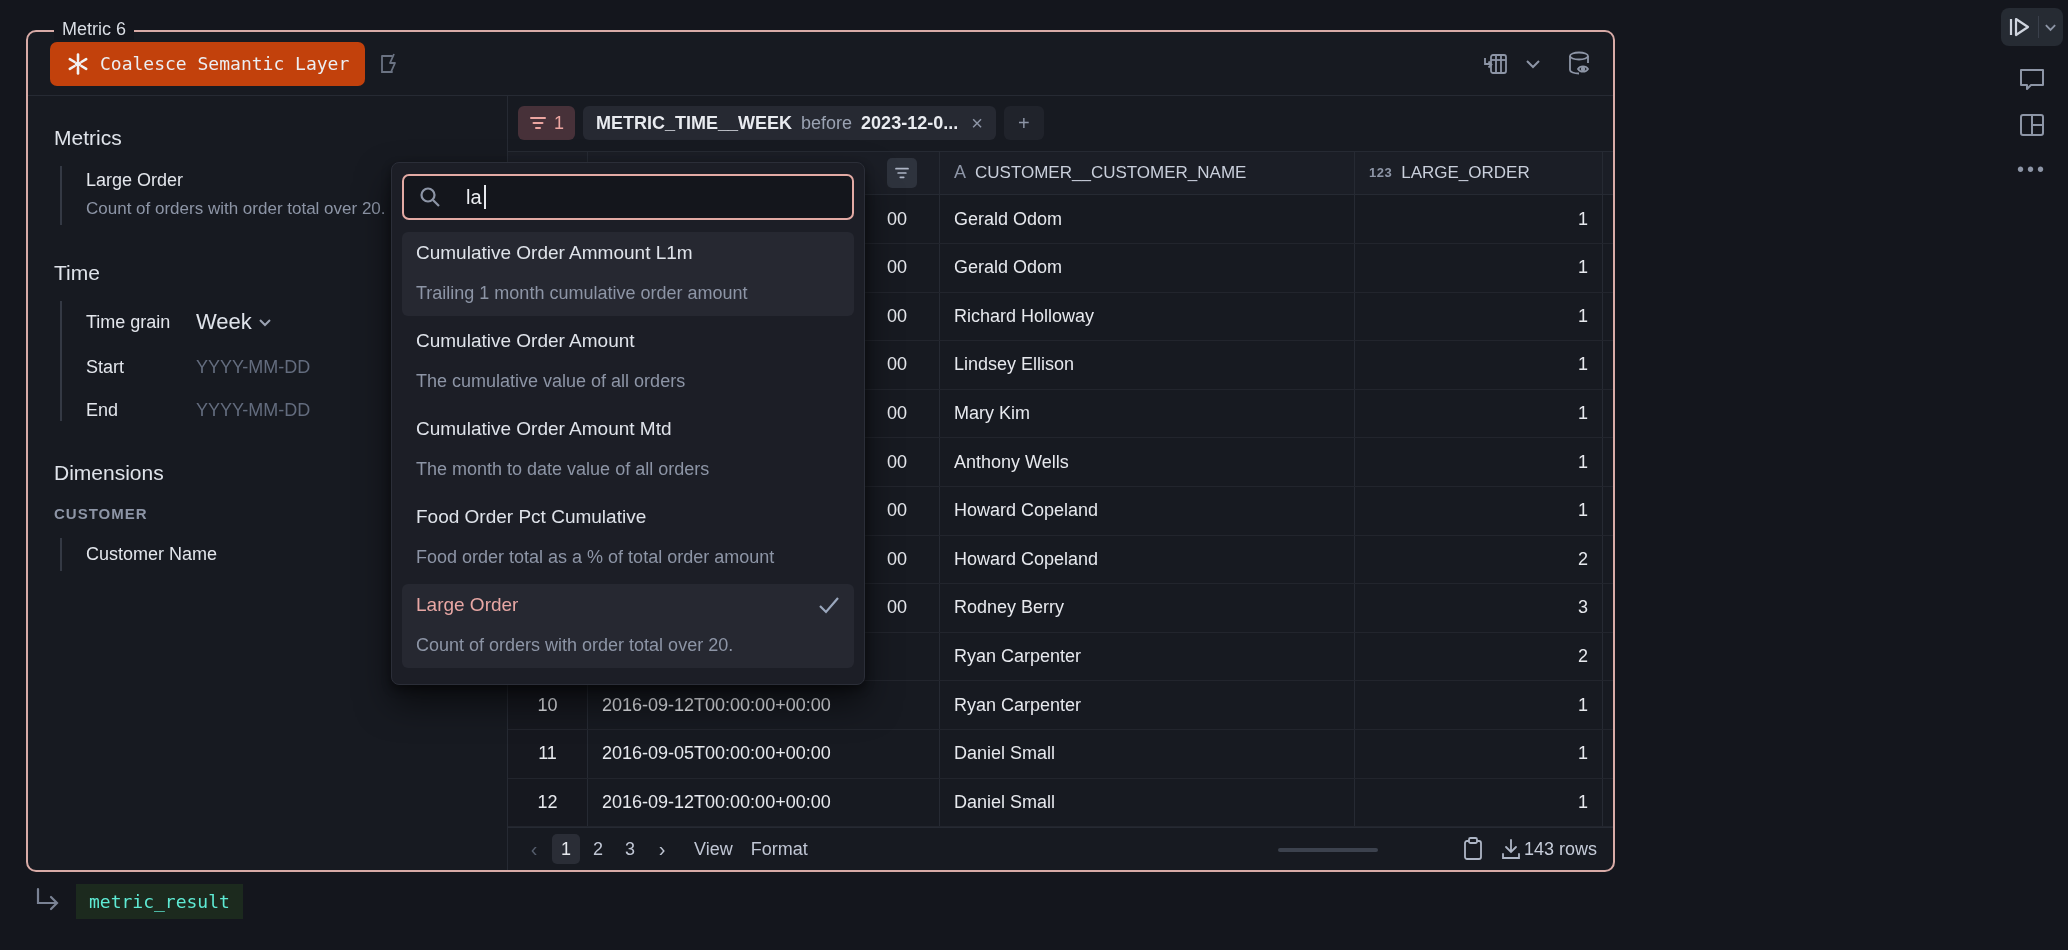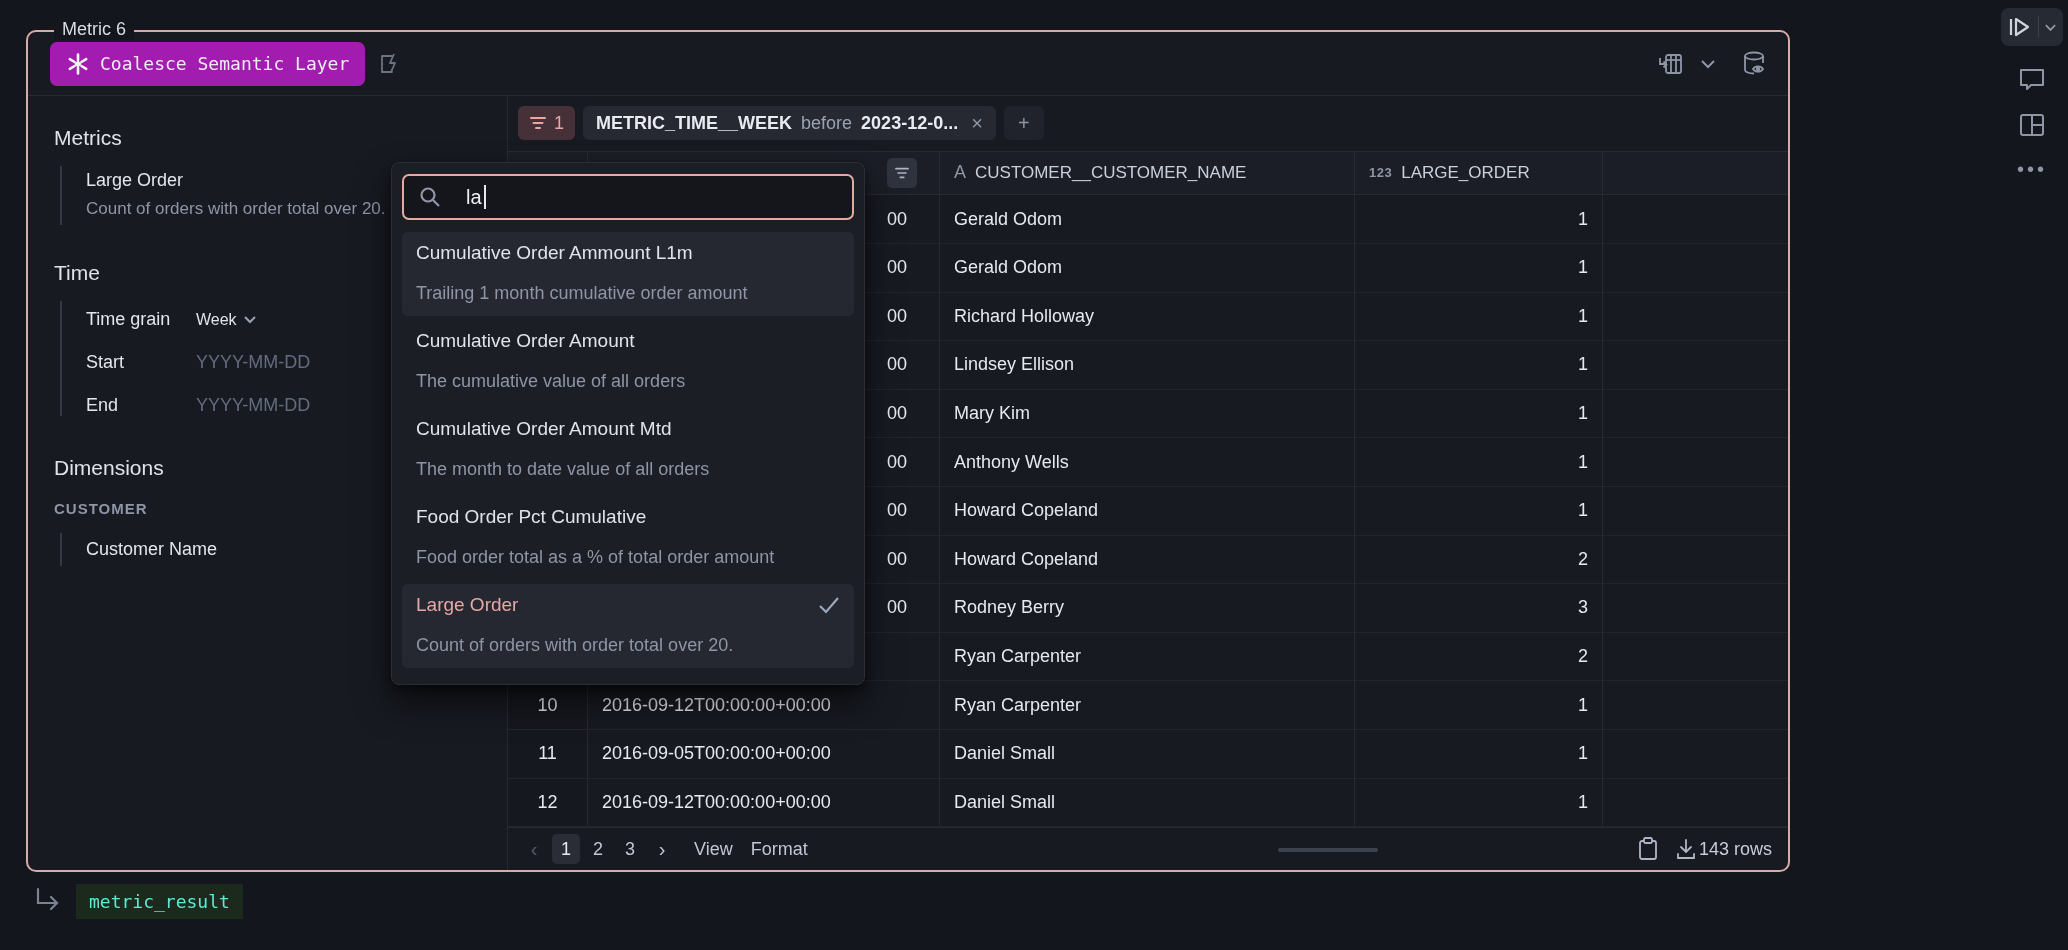--- a/index.html
+++ b/index.html
@@ -1,28 +1,28 @@
 <!DOCTYPE html>
 <html><head>
 <meta charset="utf-8">
 <style>
   * { margin:0; padding:0; box-sizing:border-box; }
   html,body { width:2068px; height:950px; background:#14161d; font-family:"Liberation Sans", sans-serif; color:#e7e9ee; overflow:hidden; }
   svg { display:block; }
 
   
-  .card { position:absolute; left:26px; top:30px; width:1764px; height:842px;
+  .card { position:absolute; left:26px; top:30px; width:1589px; height:842px;
           border:2px solid #d8aba7; border-radius:10px; background:#171a21; }
   .legend { position:absolute; top:-13px; left:26px; background:#14161d; padding:0 8px;
             font-size:18px; color:#d9dde4; }
 
   
   .card-header { position:absolute; left:0; top:0; right:0; height:64px; display:flex; align-items:center;
                  border-bottom:1px solid #262a33; padding:0 18px 0 22px; }
-  .source-pill { display:flex; align-items:center; gap:10px; background:#a21caf; border-radius:7px;
+  .source-pill { display:flex; align-items:center; gap:10px; background:#c2410c; border-radius:7px;
                  height:44px; padding:0 16px; }
   .source-pill .txt { font-family:"DejaVu Sans Mono", monospace; font-size:18px; color:#eceef2; }
   .hdr-spacer { flex:1; }
   .hdr-icons { display:flex; align-items:center; gap:14px; color:#8d95a6; }
 
   
   .right-bar { position:absolute; left:2000px; top:8px; width:64px; display:flex; flex-direction:column; align-items:center; gap:20px; }
   .run-group { display:flex; align-items:center; background:#262b33; border-radius:8px; height:38px; padding:0 6px; }
   .run-group .sep { width:1px; height:22px; background:#3a404b; margin:0 5px; }
 
@@ -30,21 +30,21 @@
   .left-panel { position:absolute; left:0; top:64px; width:479px; bottom:0; padding:30px 0 0 26px; }
   .panel-h { font-size:21px; color:#dfe3ea; }
   .indent { border-left:2px solid #343944; margin:16px 0 0 6px; padding-left:24px; }
   .item-title { font-size:18px; color:#e3e6ec; }
   .item-desc { font-size:17px; color:#8d95a6; margin-top:8px; white-space:nowrap; }
   .add-btn { position:absolute; left:364px; top:88px; height:34px; display:flex; align-items:center; gap:8px;
              background:#262a33; border-radius:6px; padding:0 14px; font-size:18px; color:#e7e9ee; cursor:pointer; }
   .add-btn .plus { color:#9aa2b2; font-size:19px; }
   .time-row { display:flex; align-items:center; margin-bottom:22px; }
   .time-row .lbl { width:110px; font-size:18px; color:#e3e6ec; }
-  .time-row .val { font-size:16px; color:#dfe3ea; display:flex; align-items:center; gap:6px; }
+  .time-row .val { font-size:22px; color:#dfe3ea; display:flex; align-items:center; gap:6px; }
   .time-row .ph  { font-size:18px; color:#636c7e; }
   .group-lbl { font-size:15px; font-weight:bold; letter-spacing:1px; color:#8d95a6; margin-top:20px; }
 
   
   .table-area { position:absolute; left:479px; top:64px; right:0; bottom:0; border-left:1px solid #262a33; display:flex; flex-direction:column; }
   .filter-row { height:56px; display:flex; align-items:center; gap:8px; padding-left:10px; }
   .filter-badge { height:34px; display:flex; align-items:center; gap:7px; background:#473139; border-radius:6px; padding:0 11px;
                   color:#eda5a1; font-size:18px; }
   .filter-pill { height:34px; display:flex; align-items:center; gap:9px; background:#262932; border-radius:6px; padding:0 13px; font-size:18px; }
   .filter-pill b { color:#e9ebf0; font-weight:bold; }

